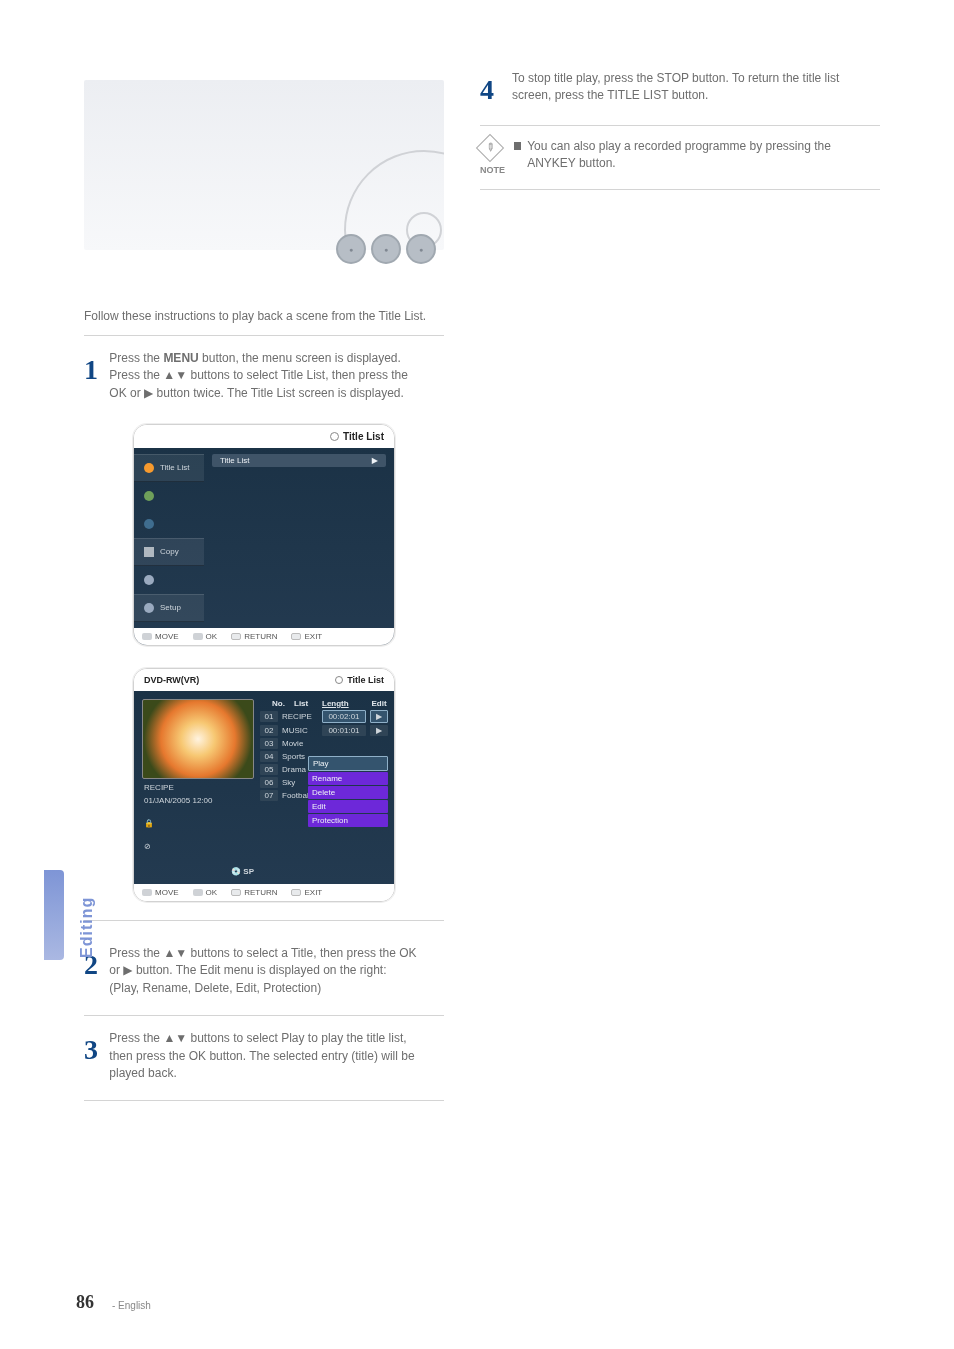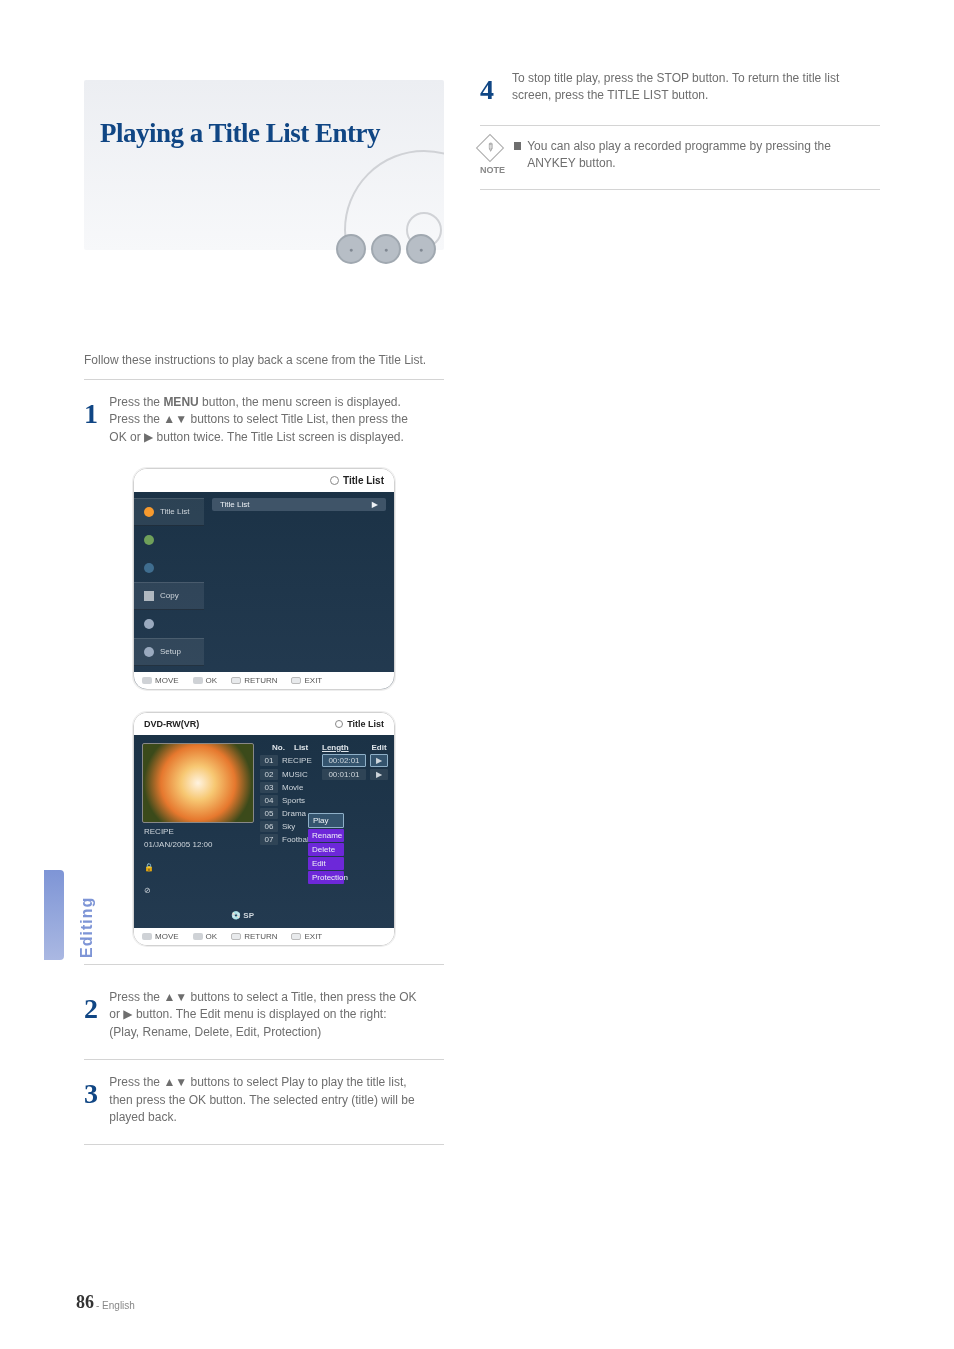--- a/index.html
+++ b/index.html
@@ -9,21 +9,21 @@
   .col-right { position: absolute; left: 480px; top: 70px; width: 400px; }
 
   
   .heading-box { background: linear-gradient(to bottom, #eceef2, #f7f8fa); height: 170px; position: relative; border-radius: 2px; overflow: hidden; }
   .heading-text { font-family: Georgia, 'Times New Roman', serif; font-size: 27px; font-weight: bold; color: #104684; padding: 38px 16px 0 16px; letter-spacing: -0.5px; }
   .disc-deco { position: absolute; right: -60px; bottom: -60px; width: 160px; height: 160px; border: 2px solid #d0d2d6; border-radius: 50%; display:flex; align-items:center; justify-content:center; }
   .disc-deco-inner { width: 36px; height: 36px; border: 2px solid #d0d2d6; border-radius: 50%; }
   .disc-badges { position: absolute; right: 8px; bottom: -18px; display: flex; gap: 5px; }
   .disc-badge { width: 30px; height: 30px; border-radius: 50%; background: #b7bec6; border: 2px solid #a0a8b0; display:flex; align-items:center; justify-content:center; font-size:7px; color:#808892; }
 
-  .intro { margin-top: 72px; font-size: 12px; color: #6e6e6e; line-height: 1.4; padding-bottom: 10px; border-bottom: 1px solid #d4d4d4; }
+  .intro { margin-top: 28px; font-size: 12px; color: #6e6e6e; line-height: 1.4; padding-bottom: 10px; border-bottom: 1px solid #d4d4d4; }
   .step { font-size: 12px; color: #6e6e6e; line-height: 1.45; }
   .step-num { display:inline-block; font-family: Georgia, serif; font-size: 28px; color: #104684; font-weight: bold; margin-right: 8px; vertical-align: top; }
   .step-body { display:inline-block; width: 310px; vertical-align: top; }
   .step-wrap { margin-top: 14px; }
   .sep { border-top: 1px solid #d4d4d4; margin: 18px 0 0 0; }
 
   
   .osd { width: 262px; margin: 22px auto 0 auto; border: 1px solid #d2d2d2; border-radius: 14px; overflow: hidden; box-shadow: 0 0 0 1px #eee; }
   .osd-header-white { background: #fff; padding: 6px 10px; font-size: 10px; font-weight: bold; color: #222; display:flex; justify-content:flex-end; align-items:center; gap:4px; }
   .osd-header-white .disc-icon { width: 9px; height: 9px; border: 1px solid #888; border-radius: 50%; display:inline-block; }
@@ -54,52 +54,51 @@
   .lh-title { flex:1; }
   .lh-len { width:44px;text-decoration:underline; }
   .lh-edit { width:18px; text-align:center; }
   .list-row { display:flex; gap:4px; margin-bottom:2px; align-items:center; }
   .cell-no { width:18px; background:#2f4456; text-align:center; border-radius:1px; padding:1px 0; }
   .cell-title { flex:1; }
   .cell-len { width:44px; background:#2f4456; text-align:center; border-radius:1px; padding:1px 0; }
   .cell-len.hi { background:#34546e; border:1px solid #8fb0c8; }
   .cell-edit { width:18px; background:#2f4456; text-align:center; border-radius:1px; padding:1px 0; }
   .cell-edit.hi { background:#34546e; border:1px solid #8fb0c8; }
-  .popup-menu { position:absolute; left:174px; top:65px; width:36px; background:transparent; font-size:8px;margin-top:13px; }
+  .popup-menu { position:absolute; left:174px; top:65px; width:80px; background:transparent; font-size:8px; }
   .popup-item { background:#6d28d9; color:#eef2f6; padding:2px 4px; margin-bottom:1px; border-radius:1px; }
   .popup-item.hi { background:#34546e; border:1px solid #8fb0c8; }
   .osd2-body-wrap { position:relative; }
 
   
   .right-step { display:flex; gap:8px; font-size:12px; color:#6e6e6e; line-height:1.45; margin-bottom:14px; }
   .right-step-num { font-family: Georgia, serif; font-size:28px; color:#104684; font-weight:bold; width:24px; }
   .right-step-body { flex:1; }
   .hr { border-top:1px solid #d4d4d4; margin:12px 0; }
   .note-row { display:flex; gap:10px; font-size:12px; color:#6e6e6e; line-height:1.45; }
   .note-icon { width:24px; }
   .pencil { width:20px; height:20px; border:1px solid #aaa; transform:rotate(45deg); display:flex; align-items:center; justify-content:center; font-size:11px; color:#888; }
   .bullet { width:8px; height:8px; background:#6e6e6e; display:inline-block; margin-right:6px; margin-top:4px; }
   .note-label { font-size:9px; font-weight:bold; text-align:center; margin-top:6px; color:#888; }
 
   
   .side-tab { position:absolute; left:44px; top:870px; width:20px; height:90px; background: linear-gradient(to bottom, #7e95d6, #aab8e2); border-radius: 0 4px 4px 0; }
   .side-text { transform: rotate(-90deg); transform-origin: left top; position:absolute; left:78px; top:958px; font-size:16px; font-weight:bold; color:#7e95d6; letter-spacing:1px; }
   .page-num { position:absolute; left:76px; bottom:36px; font-family: Georgia, serif; font-weight:bold; font-size:18px; color:#333; }
-  .footer-text { position:absolute; left:96px; bottom:38px; font-size:10px; color:#888; }
+  .footer-text { position:absolute; left:112px; bottom:38px; font-size:10px; color:#888; }
 
   
   .ico-circ { width:10px;height:10px;border-radius:50%;background:#5a7386; }
   .ico-sq { width:10px;height:10px;background:#5a7386; }
 </style>
 </head>
 <body>
 
 <div class="col-left">
   <div class="heading-box">
-    <div class="heading-text">Playing a Title List Entry</div>
     <div class="disc-deco">
         <div class="disc-deco-inner"></div>
       </div>
   </div>
   <div class="disc-badges" style="position:relative; top:-16px; justify-content:flex-end; display:flex; gap:5px;">
     <div class="disc-badge">●</div>
     <div class="disc-badge">●</div>
     <div class="disc-badge">●</div>
   </div>
 

